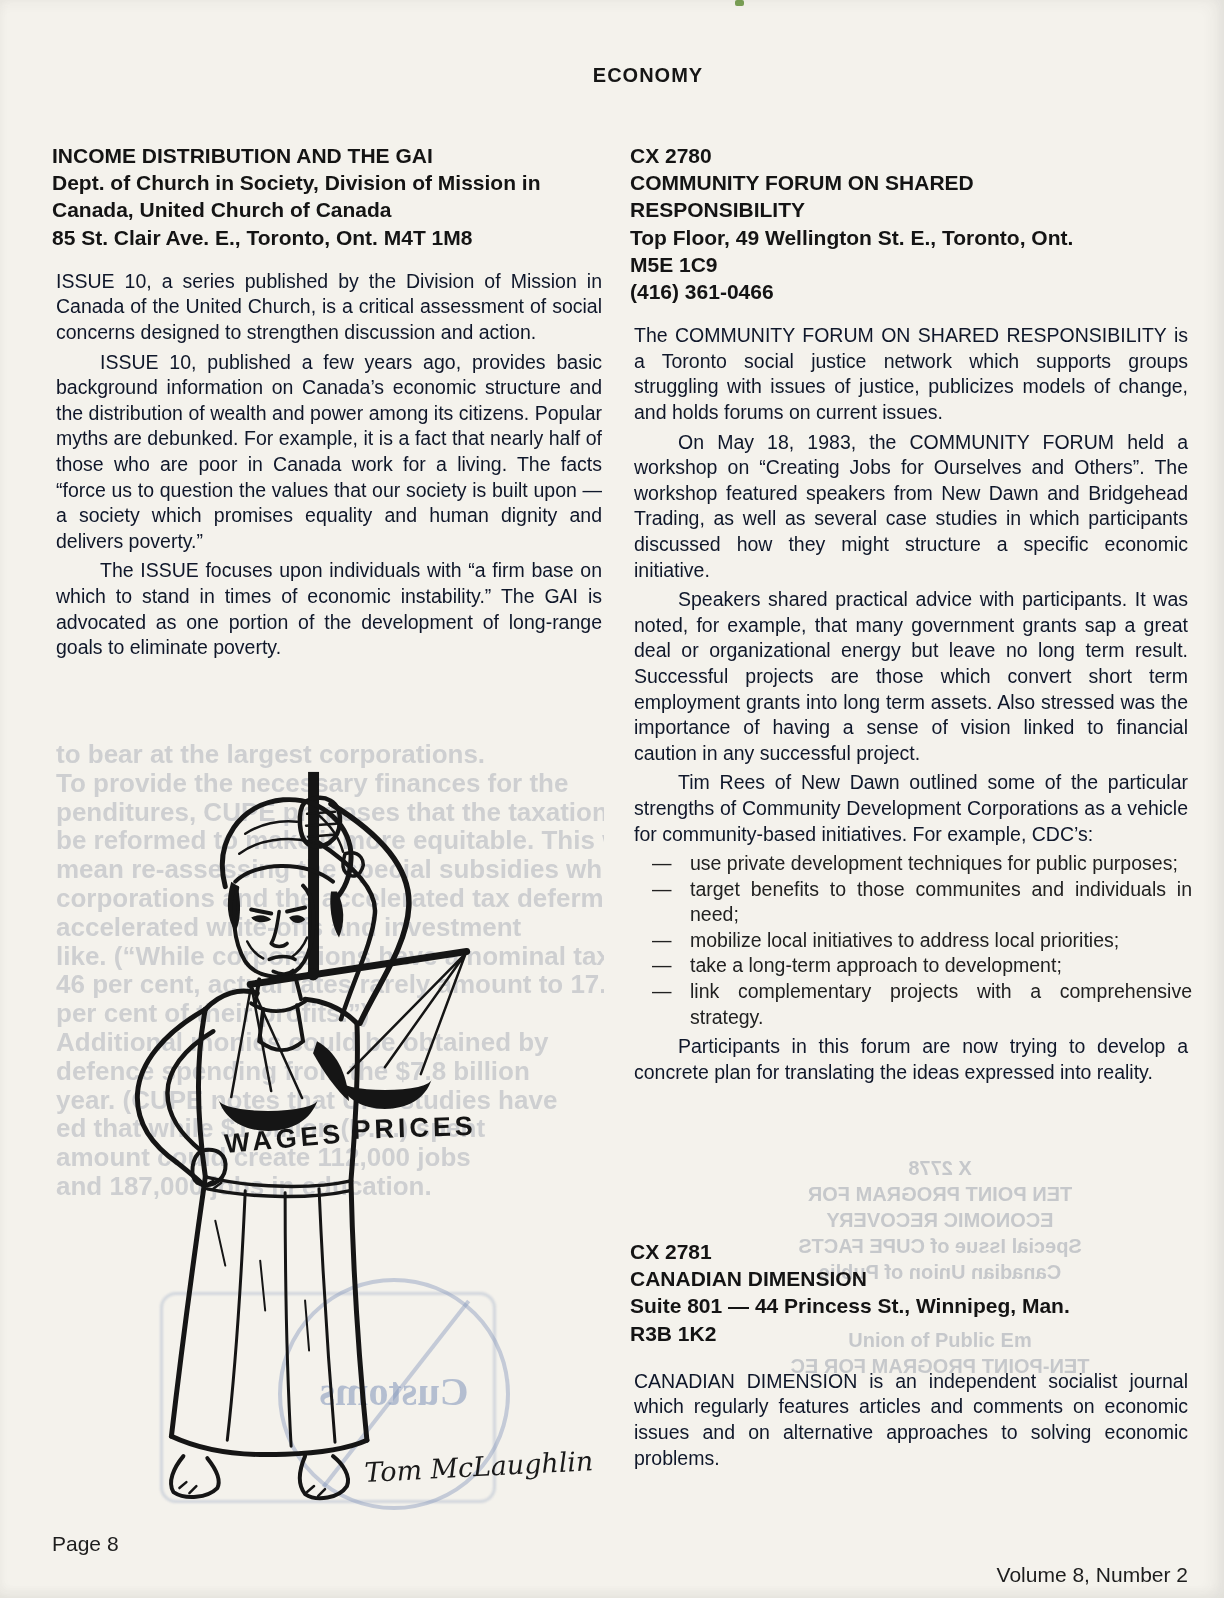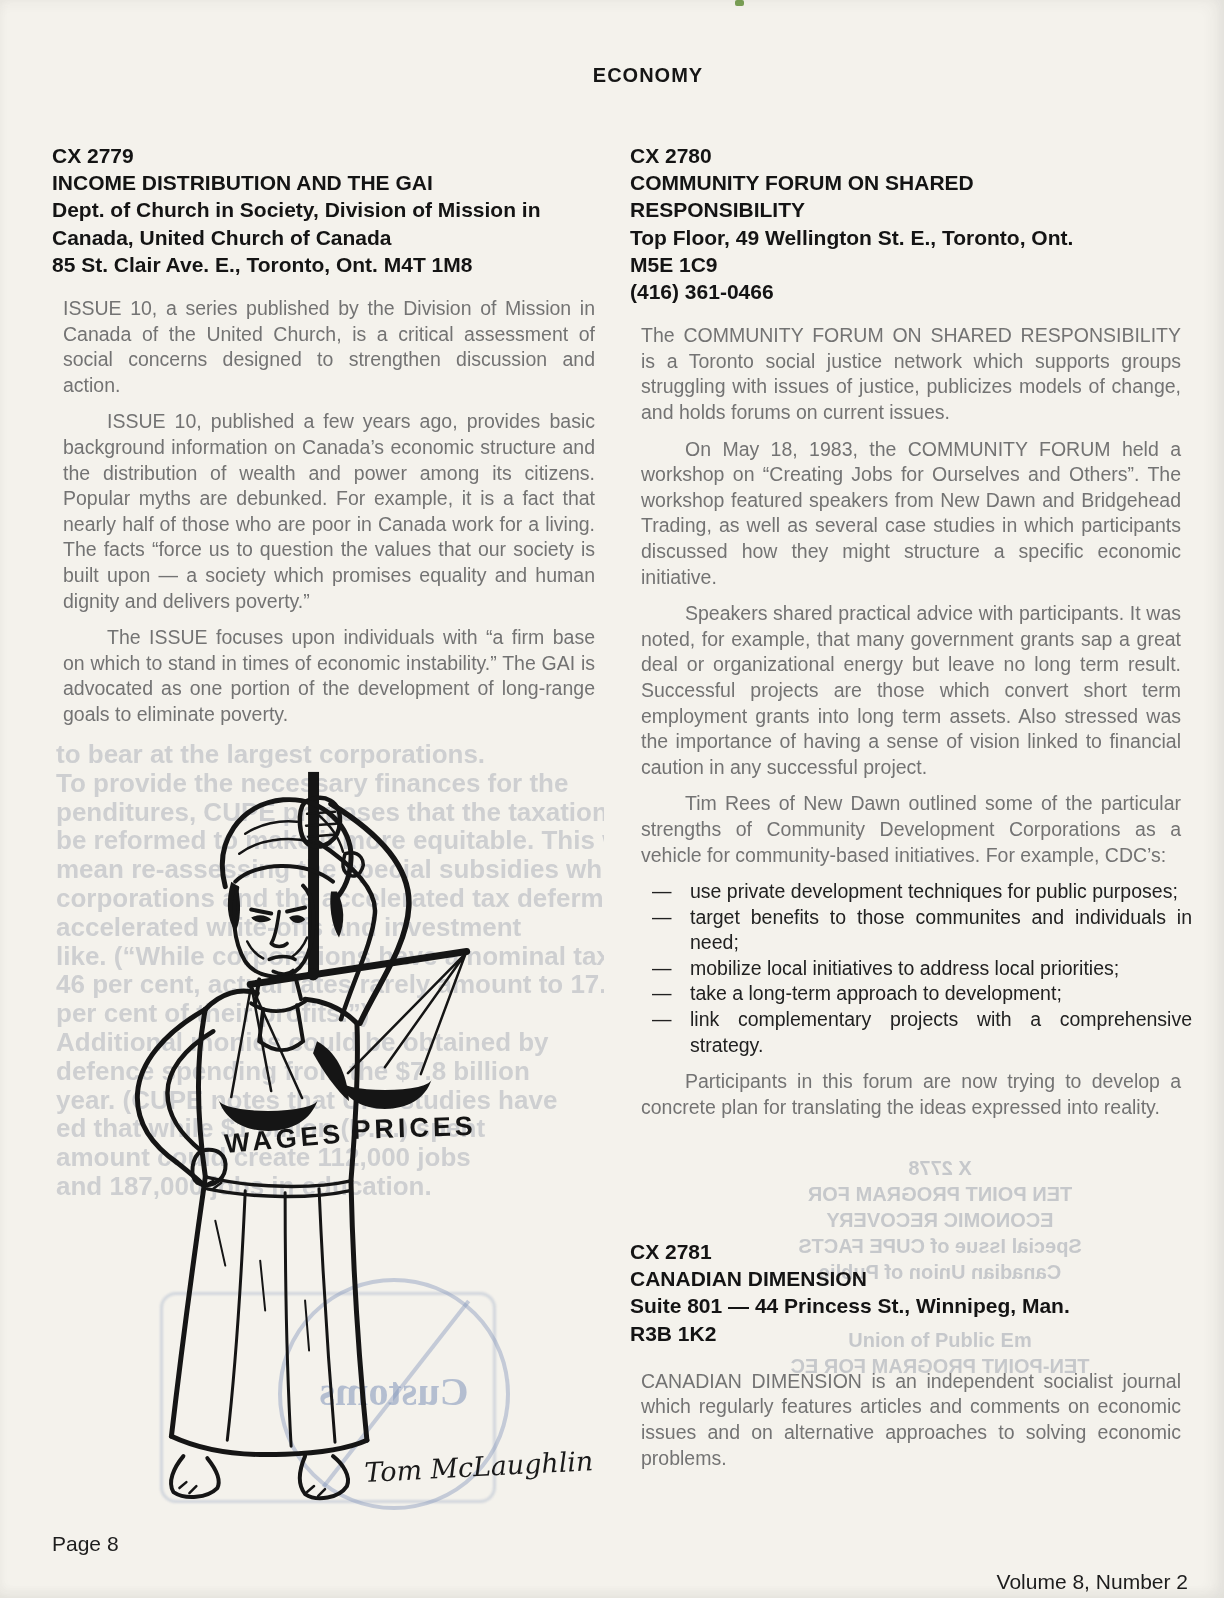--- a/index.html
+++ b/index.html
@@ -12,28 +12,28 @@
     content:""; position:absolute; inset:0; pointer-events:none;
     box-shadow: inset -8px 0 16px rgba(60,60,55,.07), inset 0 -5px 12px rgba(60,60,55,.04);
   }
   
   .section-header{
     position:absolute; top:64px; left:0; width:100%; box-sizing:border-box;
     padding-left:72px; text-align:center;
     font-size:20px; font-weight:bold; letter-spacing:1px; color:#161616;
   }
   .footer-left{ position:absolute; left:52px; top:1532px; font-size:21px; color:#1d1d1d;}
-  .footer-right{ position:absolute; right:36px; top:1563px; font-size:21px; color:#1d1d1d;margin-top:7px;}
+  .footer-right{ position:absolute; right:36px; top:1563px; font-size:21px; color:#1d1d1d;}
   .green-speck{ position:absolute; left:735px; top:0; width:9px; height:6px; background:#7aa055; border-radius:2px;}
   
   .col{ position:absolute; top:142px; z-index:3;}
   .col-left{ left:52px; width:554px;}
   .col-right{ left:630px; width:562px;}
   .listing-head{ font-weight:bold; font-size:21px; line-height:27.2px; color:#141414; margin-bottom:18px;}
-  .body-par{ font-size:19.5px; line-height:25.6px; text-align:justify; margin:11px; color:#737373;}
+  .body-par{ font-size:19.5px; line-height:25.6px; text-align:justify; margin:4px; color:#0f172a;}
   .indent{ text-indent:44px;}
   .bullet-row{ display:flex; font-size:19.5px; line-height:25.6px; color:#212121;}
   .bullet-dash{ flex:0 0 60px; box-sizing:border-box; padding-left:22px;}
   .bullet-text{ flex:1; text-align:justify;}
   .listing-2781{ position:absolute; left:630px; top:1238px; width:562px; z-index:3;}
   .listing-2781 .body-par{ margin-top:22px;}
   
   .ghost{ color:#9aa0ac; font-weight:bold; filter:blur(0.5px); z-index:1;}
   .ghost-left{
     position:absolute; left:56px; top:740px; width:548px;
@@ -106,21 +106,20 @@
   <div class="ghost-stamp">
     <div class="slash"></div>
     <div class="stamp-word">Customs</div>
   </div>
 
   <div class="section-header">ECONOMY</div>
   <div class="green-speck"></div>
 
   <div class="col col-left">
     <div class="listing-head">
-      <div>CX 2779</div>
       <div>INCOME DISTRIBUTION AND THE GAI</div>
       <div>Dept. of Church in Society, Division of Mission in</div>
       <div>Canada, United Church of Canada</div>
       <div>85 St. Clair Ave. E., Toronto, Ont. M4T 1M8</div>
     </div>
     <p class="body-par">ISSUE 10, a series published by the Division of Mission in Canada of the United Church, is a critical assessment of social concerns designed to strengthen discussion and action.</p>
     <p class="body-par indent">ISSUE 10, published a few years ago, provides basic background information on Canada’s economic structure and the distribution of wealth and power among its citizens. Popular myths are debunked. For example, it is a fact that nearly half of those who are poor in Canada work for a living. The facts “force us to question the values that our society is built upon — a society which promises equality and human dignity and delivers poverty.”</p>
     <p class="body-par indent">The ISSUE focuses upon individuals with “a firm base on which to stand in times of economic instability.” The GAI is advocated as one portion of the development of long-range goals to eliminate poverty.</p>
   </div>
 

